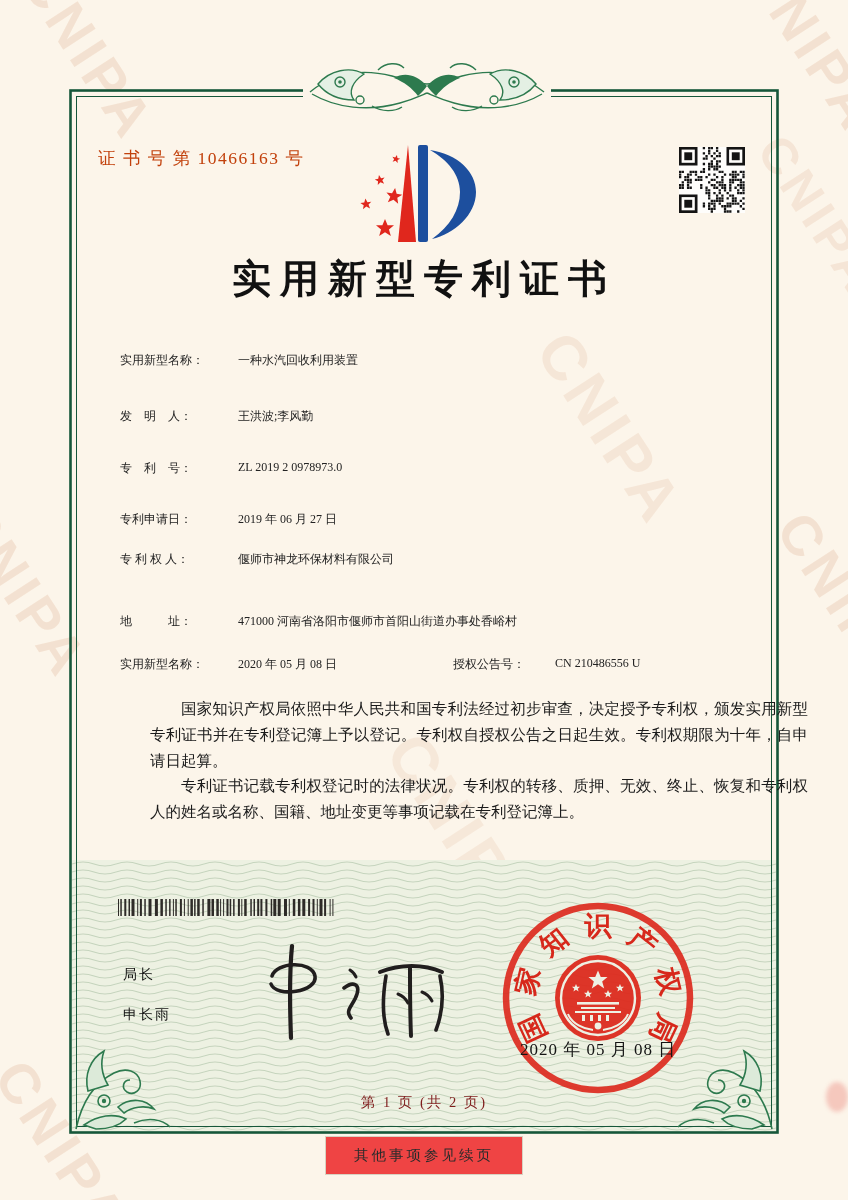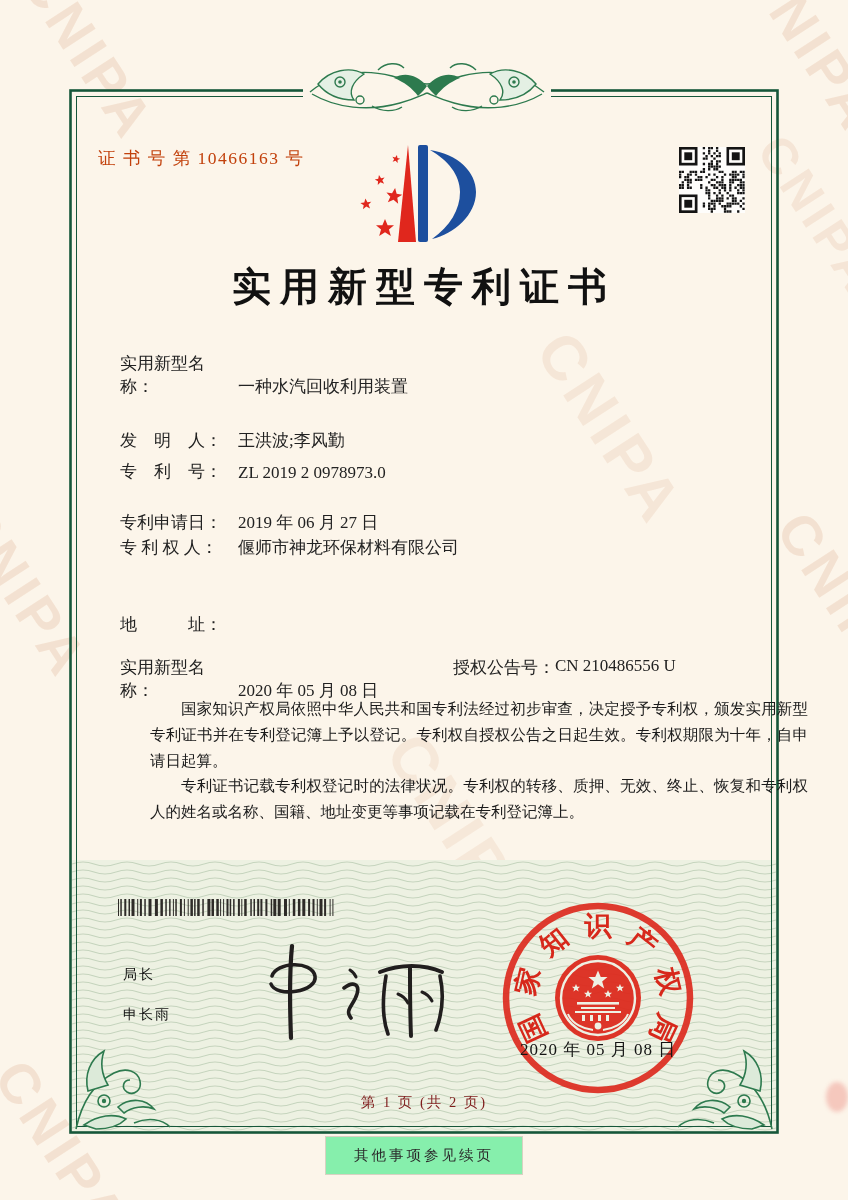--- a/index.html
+++ b/index.html
@@ -6,23 +6,23 @@
   .page{position:relative;width:848px;height:1200px;background:#fcf5ea;overflow:hidden;
         font-family:"Liberation Serif","DejaVu Serif",serif;color:#1c1c1c;}
   .abs{position:absolute;}
   
   .wm{position:absolute;font-family:"Liberation Sans","DejaVu Sans",sans-serif;font-weight:bold;
       color:#eccfb9;letter-spacing:5px;transform:translate(-50%,-50%) rotate(57deg);
       white-space:nowrap;pointer-events:none;}
   
   .cert-no{left:98px;top:146px;font-size:17.5px;letter-spacing:1.5px;color:#c2410c;}
   .title{left:0;top:252px;width:100%;text-align:center;font-size:39px;font-weight:bold;
-         letter-spacing:9px;color:#111;margin-top:8px;}
-  
-  .frow{left:120px;width:620px;font-size:17px;color:#222;display:flex;align-items:flex-end;}
+         letter-spacing:9px;color:#111;}
+  
+  .frow{left:120px;width:620px;font-size:12px;color:#222;display:flex;}
   .frow .lab{display:inline-block;width:118px;flex:0 0 118px;}
   .frow .val{flex:1;}
   .grant2{position:absolute;left:333px;top:0;display:flex;}
   .grant2 .lab2{display:inline-block;width:102px;}
   
   .paras{left:106px;top:696px;width:658px;font-size:15.5px;line-height:25.8px;
          text-align:justify;color:#1b1b1b;margin-left:44px;}
   .paras p{margin:0;text-indent:2em;}
   
   .band{left:72px;top:860px;width:704px;height:272px;}
@@ -31,21 +31,21 @@
   
   .director{left:123px;font-size:14px;letter-spacing:2px;color:#111;}
   .sig{left:258px;top:942px;}
   
   .sealwrap{left:498px;top:898px;width:200px;height:200px;}
   .sealdate{left:498px;top:1038px;width:200px;text-align:center;font-size:17px;
             letter-spacing:1px;color:#141414;}
   
   .pagefoot{left:0;top:1093px;width:100%;text-align:center;font-size:14.5px;
             letter-spacing:2px;color:#7f1d1d;}
-  .contbox{left:50%;top:1136px;transform:translateX(-50%);background:#86efac;
+  .contbox{left:50%;top:1136px;transform:translateX(-50%);background:#ef4444;
            border:1px solid #d8d2c2;padding:9px 28px;font-size:14.5px;letter-spacing:3px;
            color:#2b2b2b;white-space:nowrap;}
   .smudge{left:826px;top:1082px;width:22px;height:30px;border-radius:50%;
           background:rgba(221,42,30,.22);filter:blur(2px);}
   svg{display:block;}
 </style>
 </head>
 <body>
 
 <div class="page">
@@ -159,38 +159,39 @@
       <path class="mods" fill="#141414" d="M23.76 0.00h2.3v2.3h-2.3zM29.04 0.00h2.3v2.3h-2.3zM31.68 0.00h2.3v2.3h-2.3zM36.96 0.00h2.3v2.3h-2.3zM29.04 2.64h2.3v2.3h-2.3zM36.96 2.64h2.3v2.3h-2.3zM23.76 5.28h2.3v2.3h-2.3zM29.04 5.28h2.3v2.3h-2.3zM34.32 5.28h2.3v2.3h-2.3zM39.60 5.28h2.3v2.3h-2.3zM26.40 7.92h2.3v2.3h-2.3zM31.68 7.92h2.3v2.3h-2.3zM36.96 7.92h2.3v2.3h-2.3zM39.60 7.92h2.3v2.3h-2.3zM23.76 10.56h2.3v2.3h-2.3zM26.40 10.56h2.3v2.3h-2.3zM34.32 10.56h2.3v2.3h-2.3zM31.68 13.20h2.3v2.3h-2.3zM36.96 13.20h2.3v2.3h-2.3zM39.60 13.20h2.3v2.3h-2.3zM23.76 15.84h2.3v2.3h-2.3zM29.04 15.84h2.3v2.3h-2.3zM31.68 15.84h2.3v2.3h-2.3zM36.96 15.84h2.3v2.3h-2.3zM29.04 18.48h2.3v2.3h-2.3zM31.68 18.48h2.3v2.3h-2.3zM34.32 18.48h2.3v2.3h-2.3zM36.96 18.48h2.3v2.3h-2.3zM39.60 18.48h2.3v2.3h-2.3zM23.76 21.12h2.3v2.3h-2.3zM29.04 21.12h2.3v2.3h-2.3zM34.32 21.12h2.3v2.3h-2.3zM36.96 21.12h2.3v2.3h-2.3zM0.00 23.76h2.3v2.3h-2.3zM2.64 23.76h2.3v2.3h-2.3zM10.56 23.76h2.3v2.3h-2.3zM13.20 23.76h2.3v2.3h-2.3zM15.84 23.76h2.3v2.3h-2.3zM21.12 23.76h2.3v2.3h-2.3zM23.76 23.76h2.3v2.3h-2.3zM39.60 23.76h2.3v2.3h-2.3zM42.24 23.76h2.3v2.3h-2.3zM52.80 23.76h2.3v2.3h-2.3zM55.44 23.76h2.3v2.3h-2.3zM60.72 23.76h2.3v2.3h-2.3zM63.36 23.76h2.3v2.3h-2.3zM0.00 26.40h2.3v2.3h-2.3zM7.92 26.40h2.3v2.3h-2.3zM10.56 26.40h2.3v2.3h-2.3zM15.84 26.40h2.3v2.3h-2.3zM29.04 26.40h2.3v2.3h-2.3zM34.32 26.40h2.3v2.3h-2.3zM44.88 26.40h2.3v2.3h-2.3zM50.16 26.40h2.3v2.3h-2.3zM52.80 26.40h2.3v2.3h-2.3zM55.44 26.40h2.3v2.3h-2.3zM58.08 26.40h2.3v2.3h-2.3zM63.36 26.40h2.3v2.3h-2.3zM0.00 29.04h2.3v2.3h-2.3zM5.28 29.04h2.3v2.3h-2.3zM7.92 29.04h2.3v2.3h-2.3zM18.48 29.04h2.3v2.3h-2.3zM21.12 29.04h2.3v2.3h-2.3zM26.40 29.04h2.3v2.3h-2.3zM36.96 29.04h2.3v2.3h-2.3zM42.24 29.04h2.3v2.3h-2.3zM52.80 29.04h2.3v2.3h-2.3zM55.44 29.04h2.3v2.3h-2.3zM63.36 29.04h2.3v2.3h-2.3zM5.28 31.68h2.3v2.3h-2.3zM7.92 31.68h2.3v2.3h-2.3zM10.56 31.68h2.3v2.3h-2.3zM15.84 31.68h2.3v2.3h-2.3zM18.48 31.68h2.3v2.3h-2.3zM21.12 31.68h2.3v2.3h-2.3zM31.68 31.68h2.3v2.3h-2.3zM34.32 31.68h2.3v2.3h-2.3zM42.24 31.68h2.3v2.3h-2.3zM50.16 31.68h2.3v2.3h-2.3zM52.80 31.68h2.3v2.3h-2.3zM55.44 31.68h2.3v2.3h-2.3zM58.08 31.68h2.3v2.3h-2.3zM60.72 31.68h2.3v2.3h-2.3zM2.64 34.32h2.3v2.3h-2.3zM7.92 34.32h2.3v2.3h-2.3zM10.56 34.32h2.3v2.3h-2.3zM29.04 34.32h2.3v2.3h-2.3zM36.96 34.32h2.3v2.3h-2.3zM39.60 34.32h2.3v2.3h-2.3zM42.24 34.32h2.3v2.3h-2.3zM50.16 34.32h2.3v2.3h-2.3zM52.80 34.32h2.3v2.3h-2.3zM60.72 34.32h2.3v2.3h-2.3zM63.36 34.32h2.3v2.3h-2.3zM0.00 36.96h2.3v2.3h-2.3zM2.64 36.96h2.3v2.3h-2.3zM7.92 36.96h2.3v2.3h-2.3zM21.12 36.96h2.3v2.3h-2.3zM31.68 36.96h2.3v2.3h-2.3zM34.32 36.96h2.3v2.3h-2.3zM39.60 36.96h2.3v2.3h-2.3zM42.24 36.96h2.3v2.3h-2.3zM44.88 36.96h2.3v2.3h-2.3zM50.16 36.96h2.3v2.3h-2.3zM58.08 36.96h2.3v2.3h-2.3zM60.72 36.96h2.3v2.3h-2.3zM63.36 36.96h2.3v2.3h-2.3zM0.00 39.60h2.3v2.3h-2.3zM2.64 39.60h2.3v2.3h-2.3zM7.92 39.60h2.3v2.3h-2.3zM10.56 39.60h2.3v2.3h-2.3zM21.12 39.60h2.3v2.3h-2.3zM26.40 39.60h2.3v2.3h-2.3zM34.32 39.60h2.3v2.3h-2.3zM36.96 39.60h2.3v2.3h-2.3zM42.24 39.60h2.3v2.3h-2.3zM44.88 39.60h2.3v2.3h-2.3zM50.16 39.60h2.3v2.3h-2.3zM55.44 39.60h2.3v2.3h-2.3zM60.72 39.60h2.3v2.3h-2.3zM63.36 39.60h2.3v2.3h-2.3zM26.40 42.24h2.3v2.3h-2.3zM29.04 42.24h2.3v2.3h-2.3zM39.60 42.24h2.3v2.3h-2.3zM44.88 42.24h2.3v2.3h-2.3zM50.16 42.24h2.3v2.3h-2.3zM58.08 42.24h2.3v2.3h-2.3zM63.36 42.24h2.3v2.3h-2.3zM26.40 44.88h2.3v2.3h-2.3zM29.04 44.88h2.3v2.3h-2.3zM34.32 44.88h2.3v2.3h-2.3zM39.60 44.88h2.3v2.3h-2.3zM47.52 44.88h2.3v2.3h-2.3zM58.08 44.88h2.3v2.3h-2.3zM60.72 44.88h2.3v2.3h-2.3zM63.36 44.88h2.3v2.3h-2.3zM29.04 47.52h2.3v2.3h-2.3zM36.96 47.52h2.3v2.3h-2.3zM42.24 47.52h2.3v2.3h-2.3zM50.16 47.52h2.3v2.3h-2.3zM52.80 47.52h2.3v2.3h-2.3zM29.04 50.16h2.3v2.3h-2.3zM36.96 50.16h2.3v2.3h-2.3zM39.60 50.16h2.3v2.3h-2.3zM42.24 50.16h2.3v2.3h-2.3zM47.52 50.16h2.3v2.3h-2.3zM52.80 50.16h2.3v2.3h-2.3zM55.44 50.16h2.3v2.3h-2.3zM63.36 50.16h2.3v2.3h-2.3zM31.68 52.80h2.3v2.3h-2.3zM34.32 52.80h2.3v2.3h-2.3zM36.96 52.80h2.3v2.3h-2.3zM39.60 52.80h2.3v2.3h-2.3zM42.24 52.80h2.3v2.3h-2.3zM52.80 52.80h2.3v2.3h-2.3zM55.44 52.80h2.3v2.3h-2.3zM60.72 52.80h2.3v2.3h-2.3zM23.76 55.44h2.3v2.3h-2.3zM29.04 55.44h2.3v2.3h-2.3zM31.68 55.44h2.3v2.3h-2.3zM34.32 55.44h2.3v2.3h-2.3zM39.60 55.44h2.3v2.3h-2.3zM47.52 55.44h2.3v2.3h-2.3zM50.16 55.44h2.3v2.3h-2.3zM52.80 55.44h2.3v2.3h-2.3zM55.44 55.44h2.3v2.3h-2.3zM58.08 55.44h2.3v2.3h-2.3zM63.36 55.44h2.3v2.3h-2.3zM23.76 58.08h2.3v2.3h-2.3zM29.04 58.08h2.3v2.3h-2.3zM34.32 58.08h2.3v2.3h-2.3zM42.24 58.08h2.3v2.3h-2.3zM44.88 58.08h2.3v2.3h-2.3zM47.52 58.08h2.3v2.3h-2.3zM50.16 58.08h2.3v2.3h-2.3zM60.72 58.08h2.3v2.3h-2.3zM29.04 60.72h2.3v2.3h-2.3zM31.68 60.72h2.3v2.3h-2.3zM34.32 60.72h2.3v2.3h-2.3zM44.88 60.72h2.3v2.3h-2.3zM63.36 60.72h2.3v2.3h-2.3zM31.68 63.36h2.3v2.3h-2.3zM44.88 63.36h2.3v2.3h-2.3zM47.52 63.36h2.3v2.3h-2.3zM50.16 63.36h2.3v2.3h-2.3zM58.08 63.36h2.3v2.3h-2.3z"></path>
     </svg>
   </div>
 
   <div class="abs title">实用新型专利证书</div>
 
   <div class="abs frow" style="top:352px">
     <span class="lab">实用新型名称：</span>
     <span class="val">一种水汽回收利用装置</span>
   </div>
-  <div class="abs frow" style="top:429px">
+  <div class="abs frow" style="top:408px">
     <span class="lab">发　明　人：</span>
     <span class="val">王洪波;李风勤</span>
   </div>
   <div class="abs frow" style="top:460px">
     <span class="lab">专　利　号：</span>
     <span class="val">ZL 2019 2 0978973.0</span>
   </div>
   <div class="abs frow" style="top:511px">
     <span class="lab">专利申请日：</span>
     <span class="val">2019 年 06 月 27 日</span>
   </div>
-  <div class="abs frow" style="top:536px">
+  <div class="abs frow" style="top:551px">
     <span class="lab">专 利 权 人：</span>
     <span class="val">偃师市神龙环保材料有限公司</span>
   </div>
   <div class="abs frow" style="top:613px">
     <span class="lab">地　　　址：</span>
+    <span class="val">471000 河南省洛阳市偃师市首阳山街道办事处香峪村</span>
   </div>
   <div class="abs frow" style="top:656px">
     <span class="lab">实用新型名称：</span>
     <span class="val">2020 年 05 月 08 日</span>
     <span class="grant2">
       <span class="lab2">授权公告号：</span>
       <span>CN 210486556 U</span>
     </span>
   </div>
 

